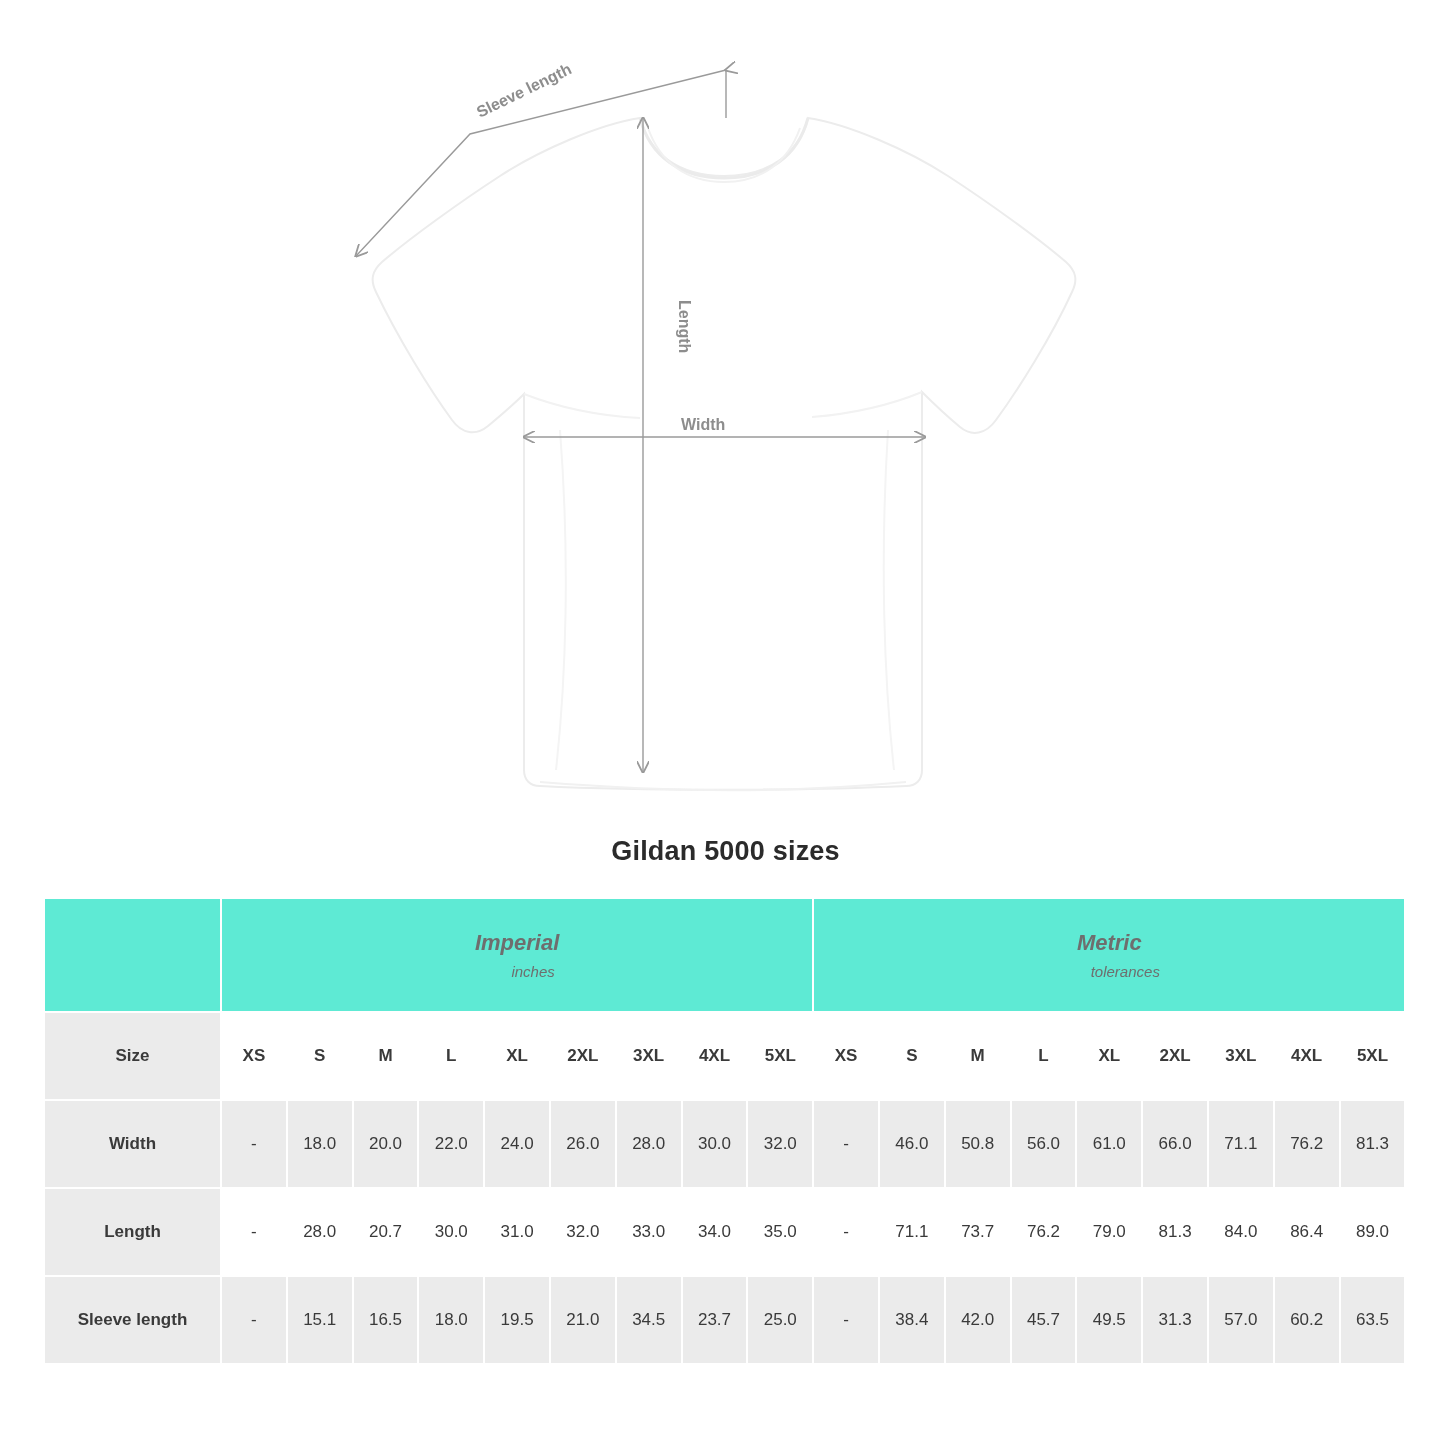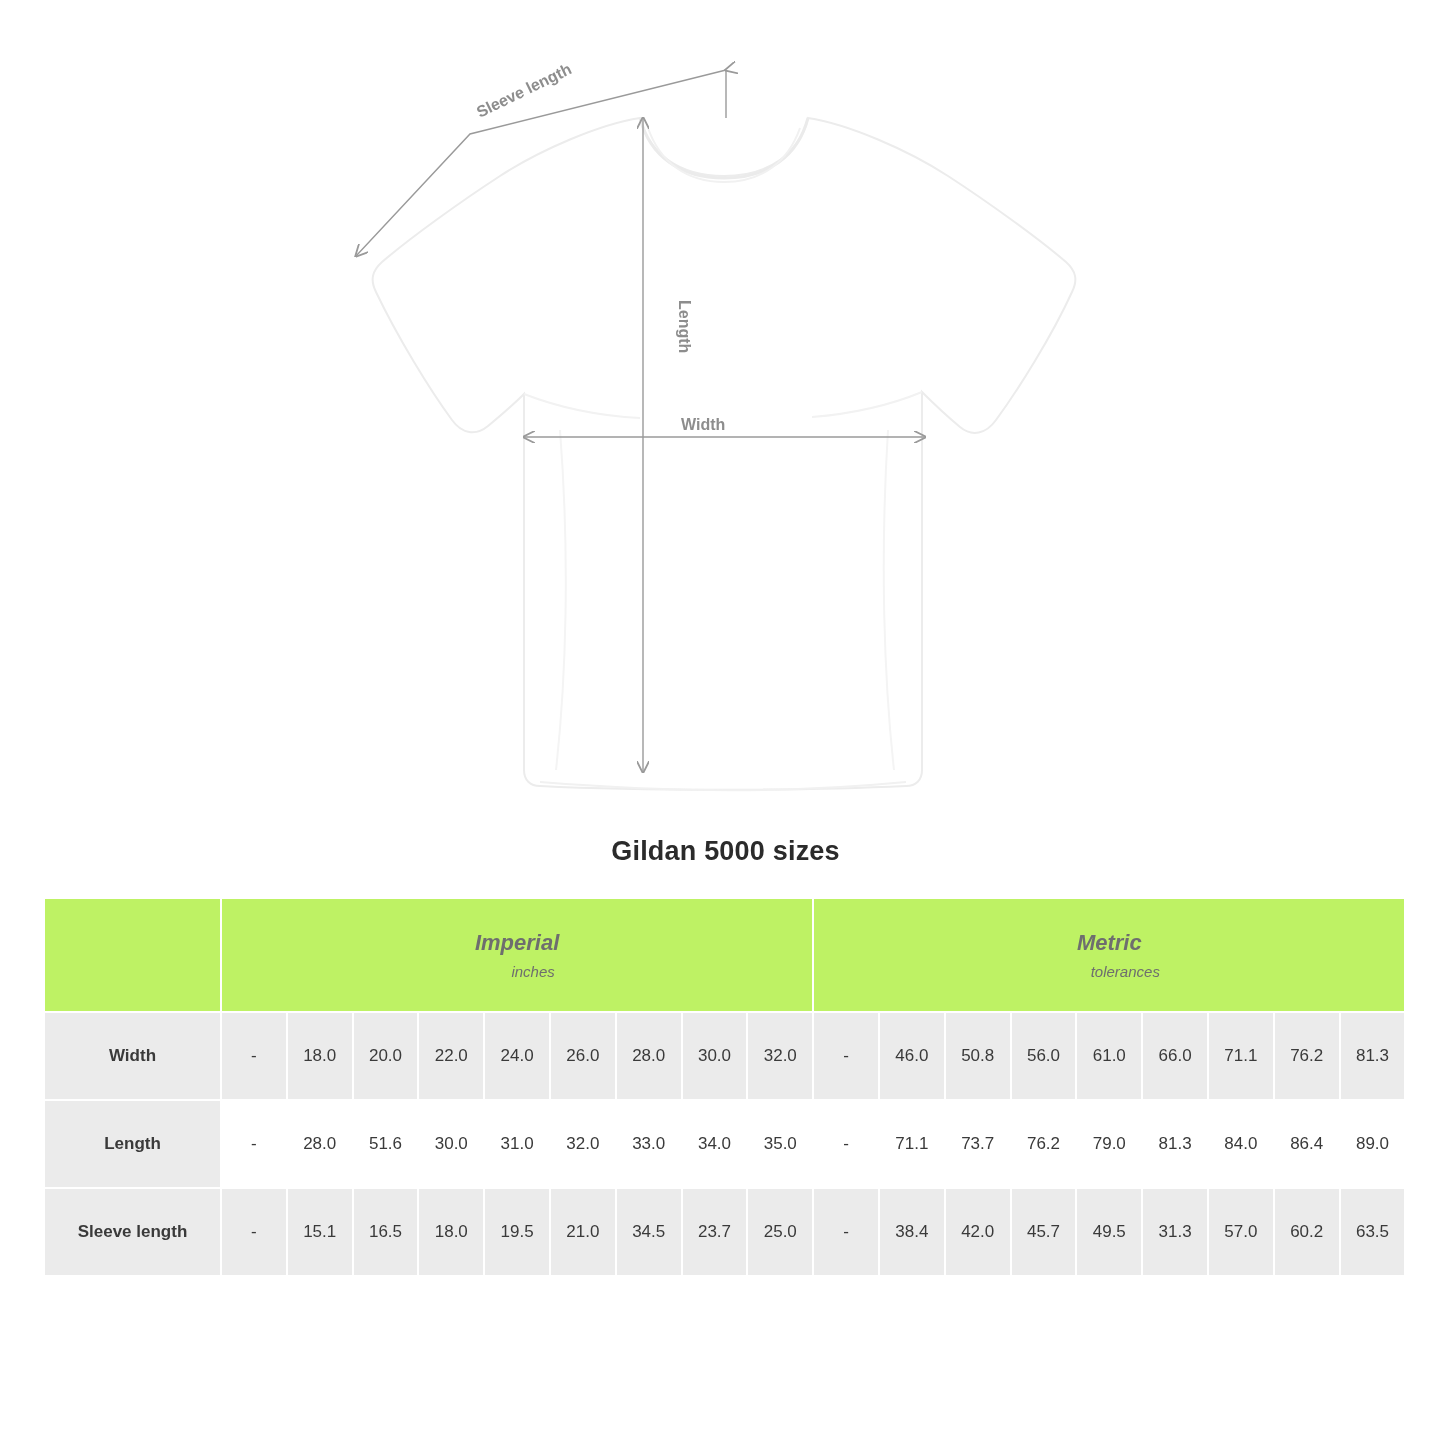--- a/index.html
+++ b/index.html
@@ -61,21 +61,21 @@
   }
   table.size-table td,
   table.size-table th {
     border: 2px solid #ffffff;
     text-align: center;
     vertical-align: middle;
     font-size: 17px;
     color: #3a3a3a;
   }
   .unit-header td {
-    background: #bef264;
+    background: #5eead4;
     height: 112px;
     padding: 0;
   }
   .unit-name {
     font-size: 22px;
     font-weight: bold;
     font-style: italic;
     color: #6e6e6e;
     line-height: 1.2;
   }
@@ -227,20 +227,41 @@
           <td colspan="9">
             <div class="unit-name">Imperial</div>
             <div class="unit-sub">inches</div>
           </td>
           <td colspan="9">
             <div class="unit-name">Metric</div>
             <div class="unit-sub">tolerances</div>
           </td>
         </tr>
 
+        <tr class="head-row">
+          <td class="row-label">Size</td>
+          <td>XS</td>
+          <td>S</td>
+          <td>M</td>
+          <td>L</td>
+          <td>XL</td>
+          <td>2XL</td>
+          <td>3XL</td>
+          <td>4XL</td>
+          <td>5XL</td>
+          <td>XS</td>
+          <td>S</td>
+          <td>M</td>
+          <td>L</td>
+          <td>XL</td>
+          <td>2XL</td>
+          <td>3XL</td>
+          <td>4XL</td>
+          <td>5XL</td>
+        </tr>
 
         <tr class="band-grey">
           <td class="row-label">Width</td>
           <td>-</td>
           <td>18.0</td>
           <td>20.0</td>
           <td>22.0</td>
           <td>24.0</td>
           <td>26.0</td>
           <td>28.0</td>
@@ -254,21 +275,21 @@
           <td>66.0</td>
           <td>71.1</td>
           <td>76.2</td>
           <td>81.3</td>
         </tr>
 
         <tr class="band-white">
           <td class="row-label">Length</td>
           <td>-</td>
           <td>28.0</td>
-          <td>51.6</td>
+          <td>20.7</td>
           <td>30.0</td>
           <td>31.0</td>
           <td>32.0</td>
           <td>33.0</td>
           <td>34.0</td>
           <td>35.0</td>
           <td>-</td>
           <td>71.1</td>
           <td>73.7</td>
           <td>76.2</td>

